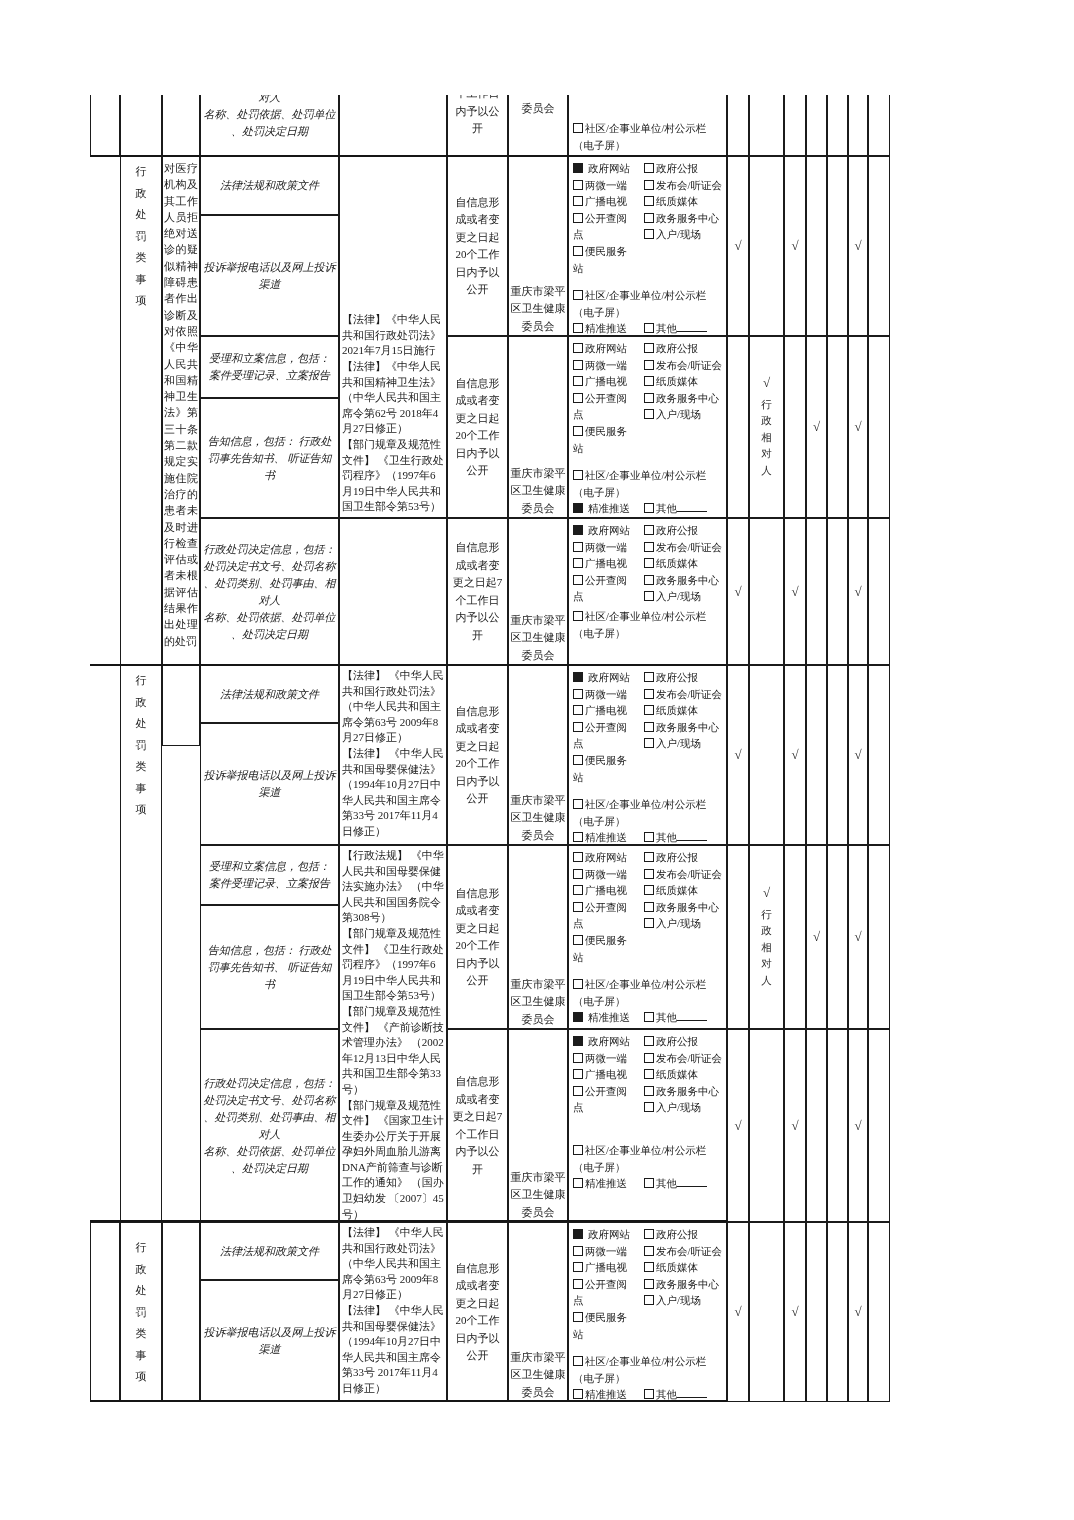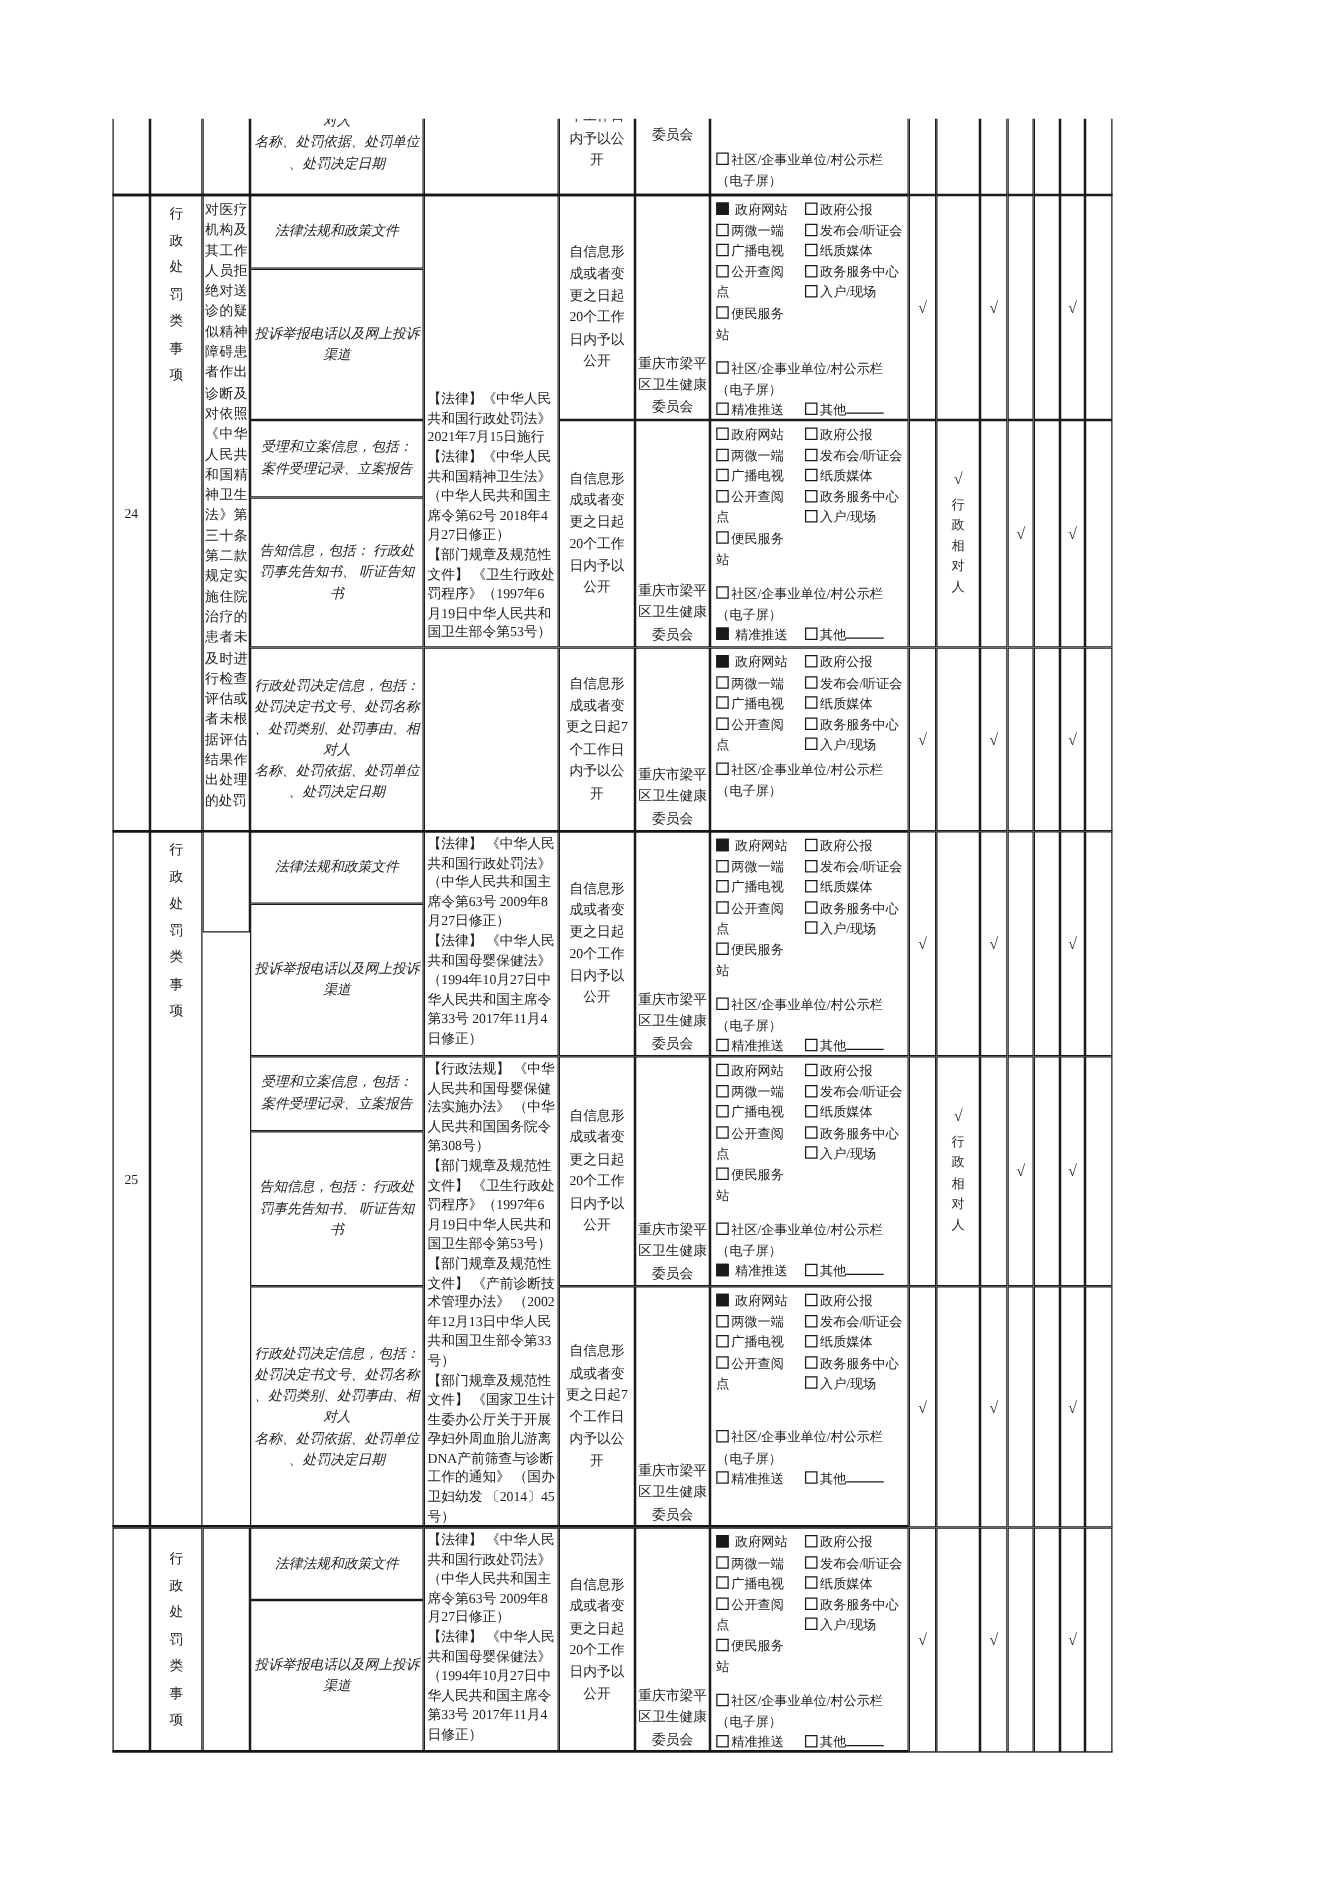--- a/index.html
+++ b/index.html
@@ -41,26 +41,20 @@
   .tg-check{font-size:13px;margin-bottom:6px;}
   .tg-label{width:12px;word-break:break-all;line-height:16.5px;font-size:10.5px;text-align:center;}
   .hl{position:absolute;left:90px;width:800px;height:2px;background:#151515;}
 </style>
 </head>
 <body>
 
 <div id="page">
 
   <div class="c nt" style="left:90px;top:95px;width:30px;height:61px;"></div>
-  <div class="c ctr num" style="left:90px;top:156px;width:30px;height:509px;">
-      <span>24</span>
-    </div>
-  <div class="c ctr num" style="left:90px;top:665px;width:30px;height:557px;">
-      <span>25</span>
-    </div>
   <div class="c" style="left:90px;top:1222px;width:30px;height:180px;"></div>
 
   <div class="c nt" style="left:120px;top:95px;width:42px;height:61px;"></div>
   <div class="c" style="left:120px;top:156px;width:42px;height:509px;">
       <div class="vtext">行政处罚类事项</div>
     </div>
   <div class="c" style="left:120px;top:665px;width:42px;height:557px;">
       <div class="vtext">行政处罚类事项</div>
     </div>
   <div class="c" style="left:120px;top:1222px;width:42px;height:180px;">
@@ -99,21 +93,21 @@
     </div>
   <div class="c" style="left:339px;top:518px;width:108px;height:147px;"></div>
   <div class="c citcell" style="left:339px;top:665px;width:108px;height:180px;">
       <div class="cit ba">【法律】 《中华人民共和国行政处罚法》（中华人民共和国主席令第63号 2009年8月27日修正）
 【法律】 《中华人民共和国母婴保健法》（1994年10月27日中华人民共和国主席令第33号 2017年11月4日修正）</div>
     </div>
   <div class="c citcell" style="left:339px;top:845px;width:108px;height:377px;">
       <div class="cit ba">【行政法规】 《中华人民共和国母婴保健法实施办法》 （中华人民共和国国务院令第308号）
 【部门规章及规范性文件】 《卫生行政处罚程序》（1997年6月19日中华人民共和国卫生部令第53号）
 【部门规章及规范性文件】 《产前诊断技术管理办法》 （2002年12月13日中华人民共和国卫生部令第33号）
-【部门规章及规范性文件】 《国家卫生计生委办公厅关于开展孕妇外周血胎儿游离DNA产前筛查与诊断工作的通知》 （国办卫妇幼发 〔2014〕45号）</div>
+【部门规章及规范性文件】 《国家卫生计生委办公厅关于开展孕妇外周血胎儿游离DNA产前筛查与诊断工作的通知》 （国办卫妇幼发 〔2007〕45号）</div>
     </div>
   <div class="c citcell" style="left:339px;top:1222px;width:108px;height:180px;">
       <div class="cit ba">【法律】 《中华人民共和国行政处罚法》（中华人民共和国主席令第63号 2009年8月27日修正）
 【法律】 《中华人民共和国母婴保健法》（1994年10月27日中华人民共和国主席令第33号 2017年11月4日修正）</div>
     </div>
 
   <div class="c ctr tm pre nt" style="left:447px;top:95px;width:61px;height:61px;align-items:flex-start;"><div style="margin-top:-10px;">个工作日
 内予以公
 开</div></div>
   <div class="c ctr tm pre" style="left:447px;top:156px;width:61px;height:180px;"><span>自信息形

